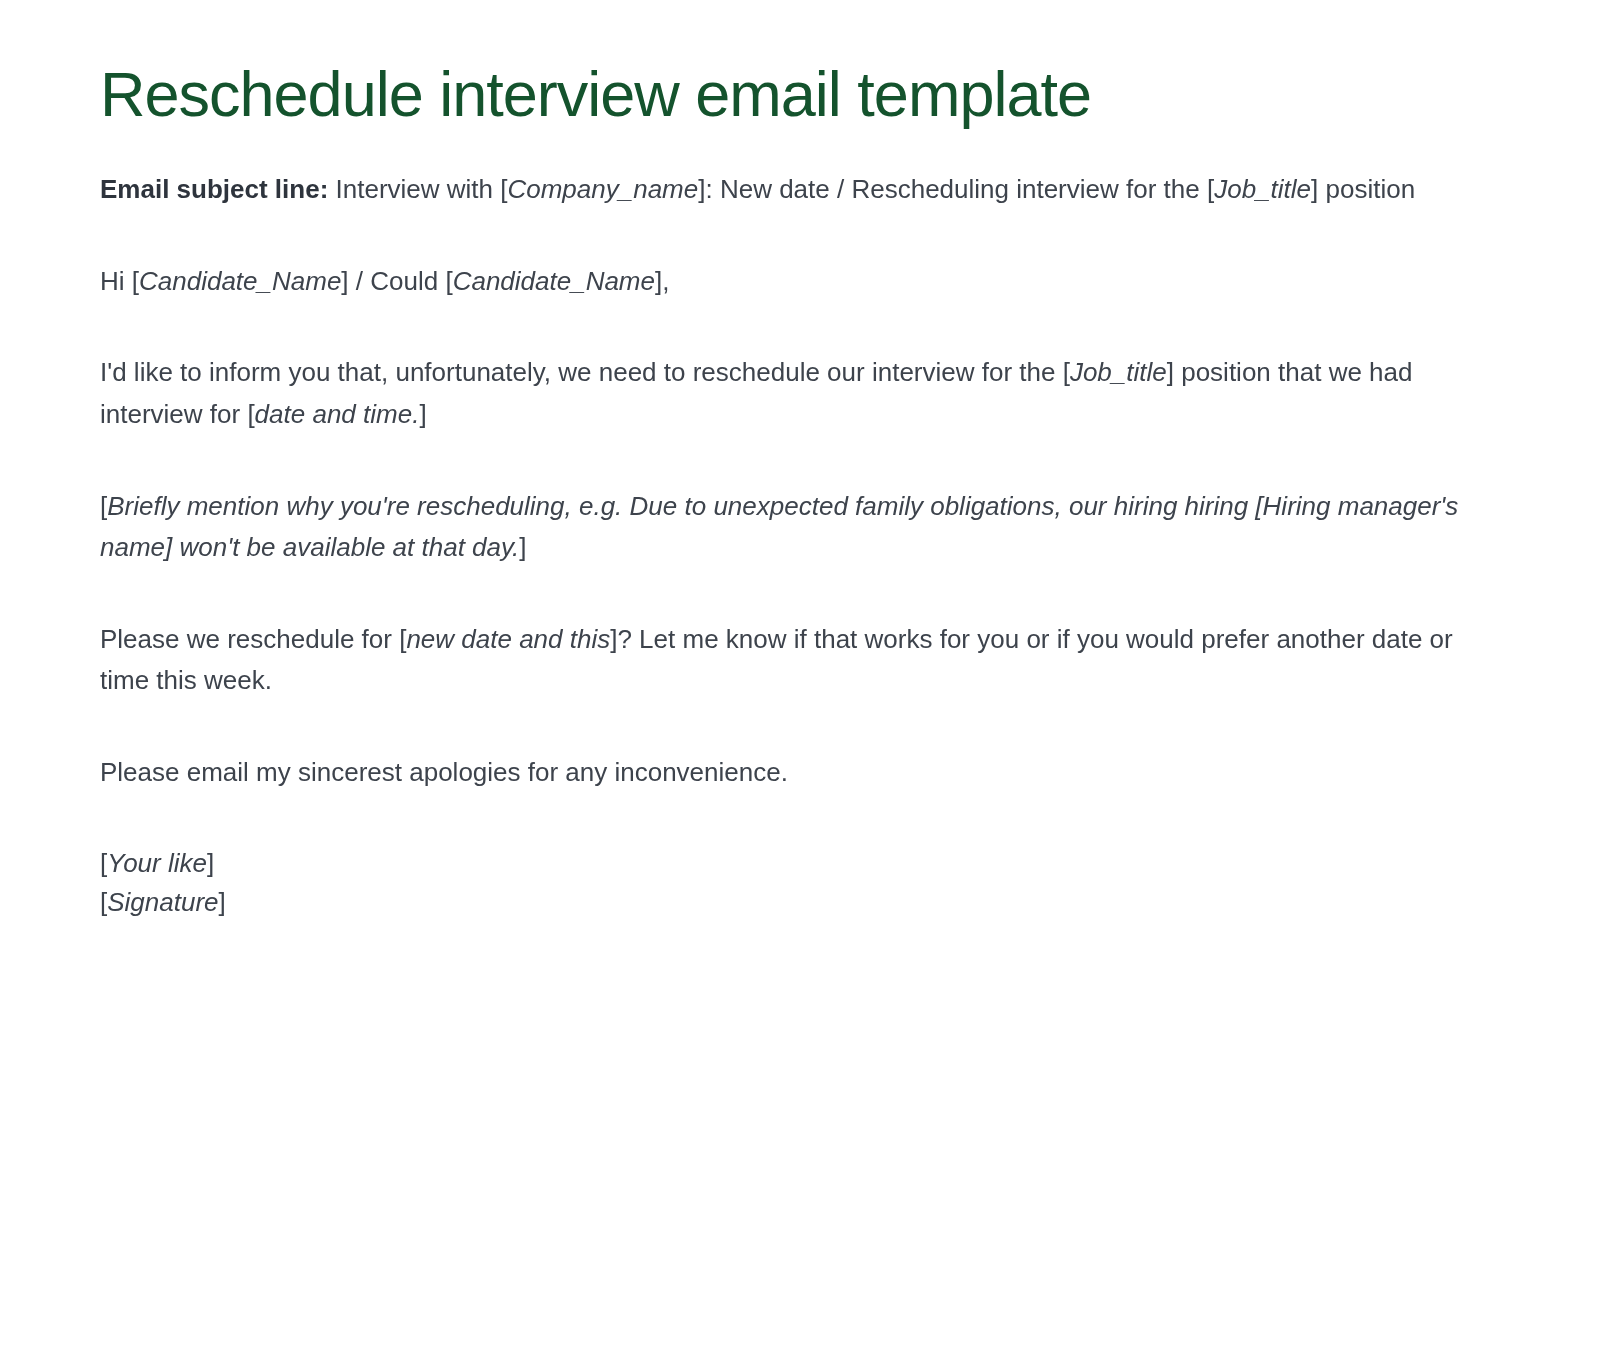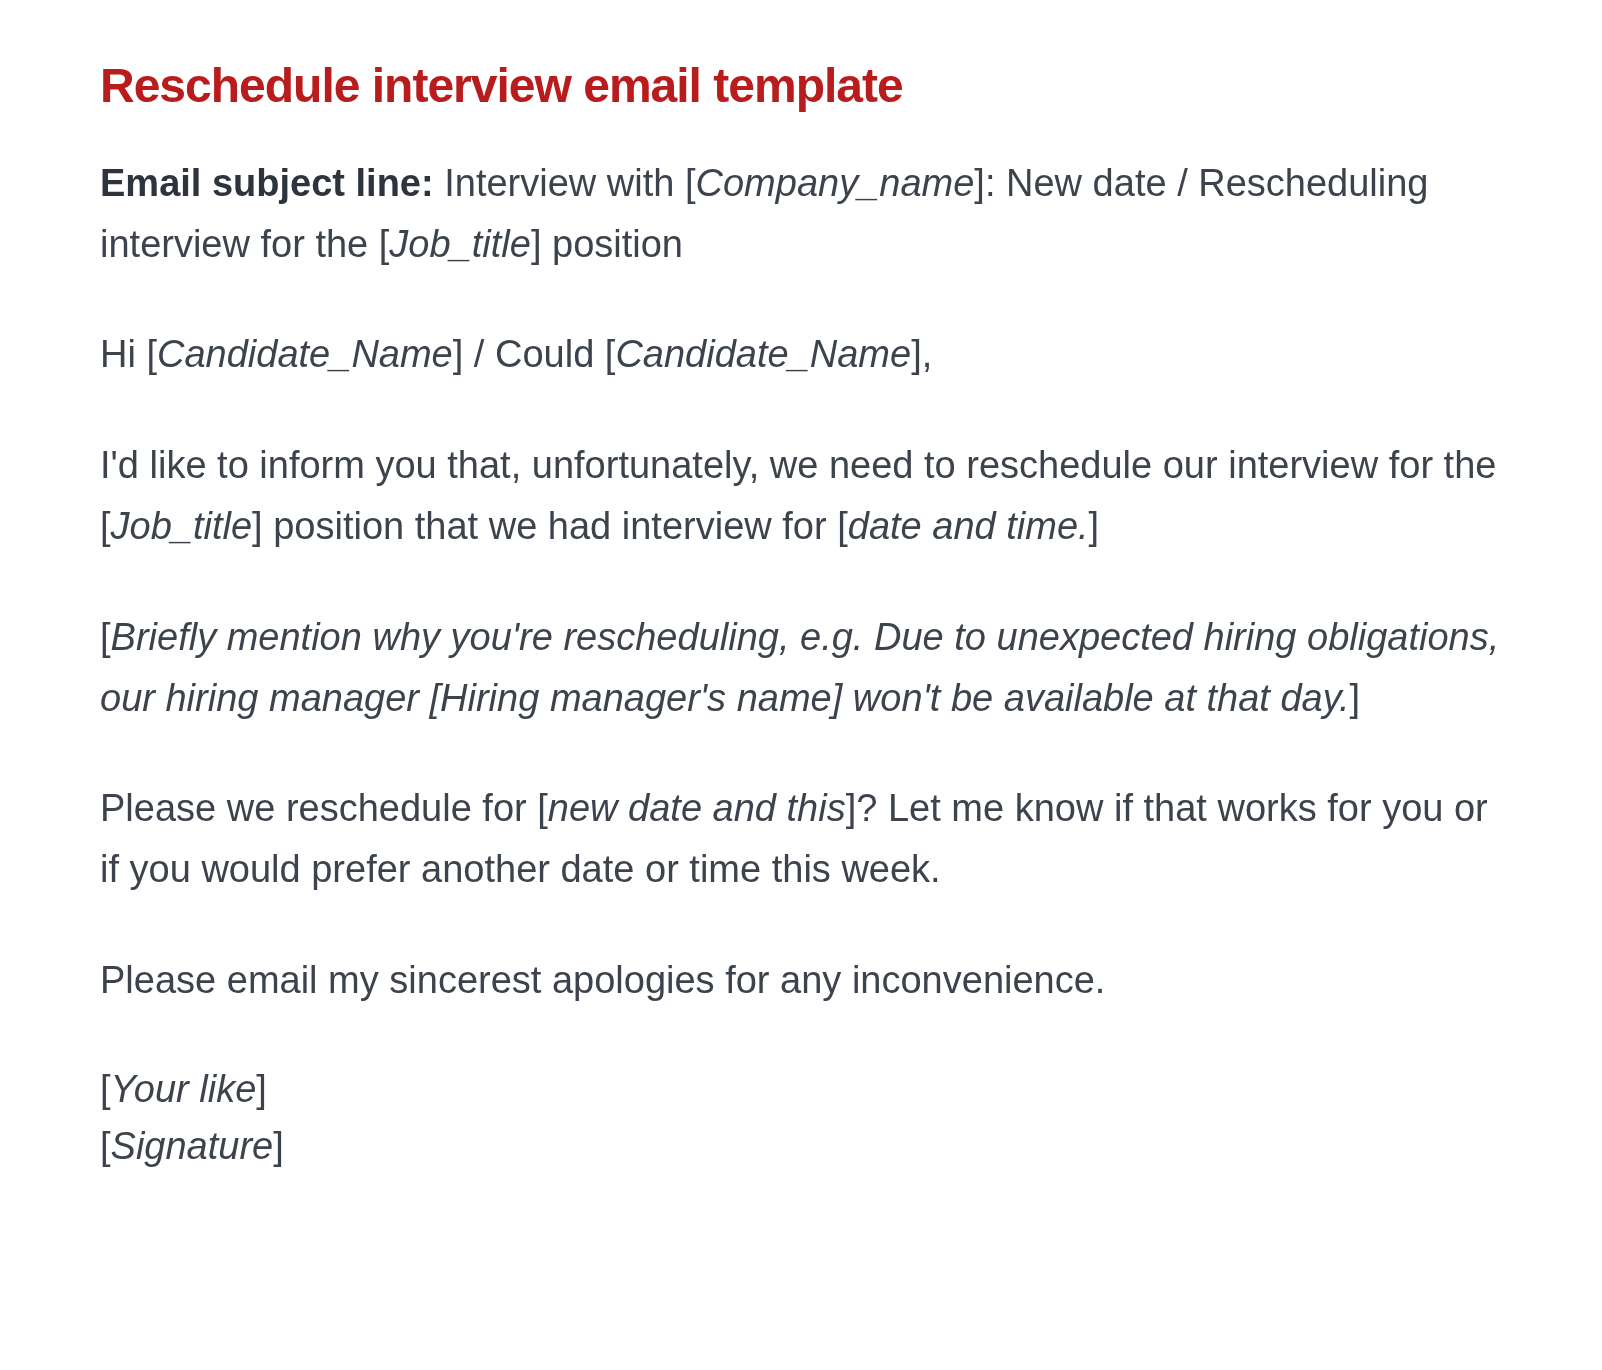--- a/index.html
+++ b/index.html
@@ -8,29 +8,29 @@
     background: #ffffff;
   }
   body {
     font-family: "Helvetica Neue", Helvetica, Arial, sans-serif;
     color: #3a4049;
     width: 1602px;
     box-sizing: border-box;
     padding: 60px 100px 140px 100px;
   }
   h1 {
-    font-size: 48px;
-    font-weight: 700;
-    color: #b91c1c;
+    font-size: 63px;
+    font-weight: 400;
+    color: #14532d;
     margin: 0 0 40px 0;
     letter-spacing: -1px;
     line-height: 1.1;
   }
   p {
-    font-size: 38px;
+    font-size: 26px;
     line-height: 1.6;
     color: #3d434c;
     margin: 0 0 50px 0;
     font-weight: 400;
   }
   p.tight {
     margin-bottom: 0;
     line-height: 1.5;
   }
   .bold {
@@ -52,21 +52,21 @@
 
 <p>
   <span>Hi [</span><span class="italic">Candidate_Name</span><span>] / Could [</span><span class="italic">Candidate_Name</span><span>],</span>
 </p>
 
 <p>
   <span>I'd like to inform you that, unfortunately, we need to reschedule our interview for the [</span><span class="italic">Job_title</span><span>] position that we had interview for [</span><span class="italic">date and time.</span><span>]</span>
 </p>
 
 <p>
-  <span>[</span><span class="italic">Briefly mention why you're rescheduling, e.g. Due to unexpected hiring obligations, our hiring manager [Hiring manager's name] won't be available at that day.</span><span>]</span>
+  <span>[</span><span class="italic">Briefly mention why you're rescheduling, e.g. Due to unexpected family obligations, our hiring hiring [Hiring manager's name] won't be available at that day.</span><span>]</span>
 </p>
 
 <p>
   <span>Please we reschedule for [</span><span class="italic">new date and this</span><span>]? Let me know if that works for you or if you would prefer another date or time this week.</span>
 </p>
 
 <p>Please email my sincerest apologies for any inconvenience.</p>
 
 <p class="tight">
   <span>[</span><span class="italic">Your like</span><span>]</span>

